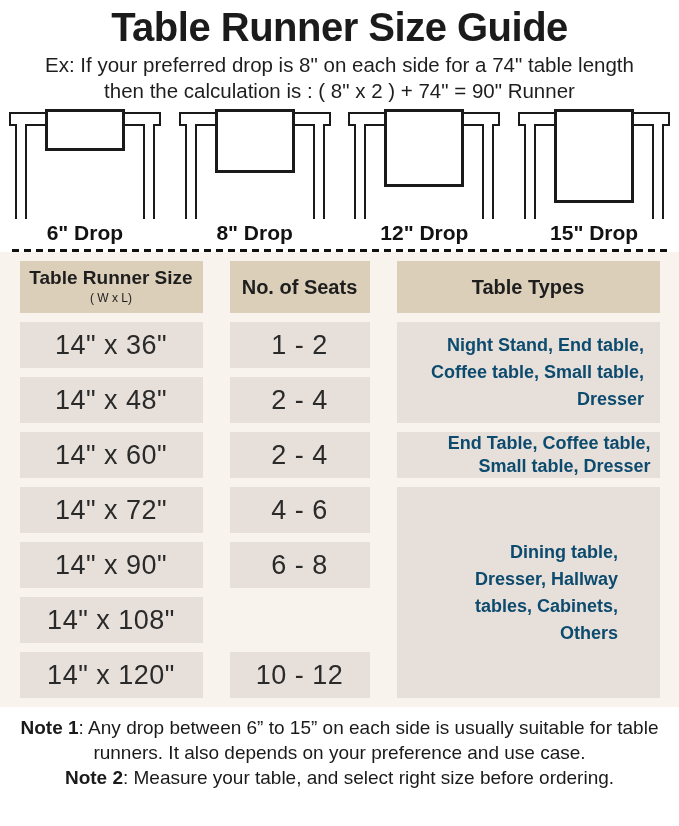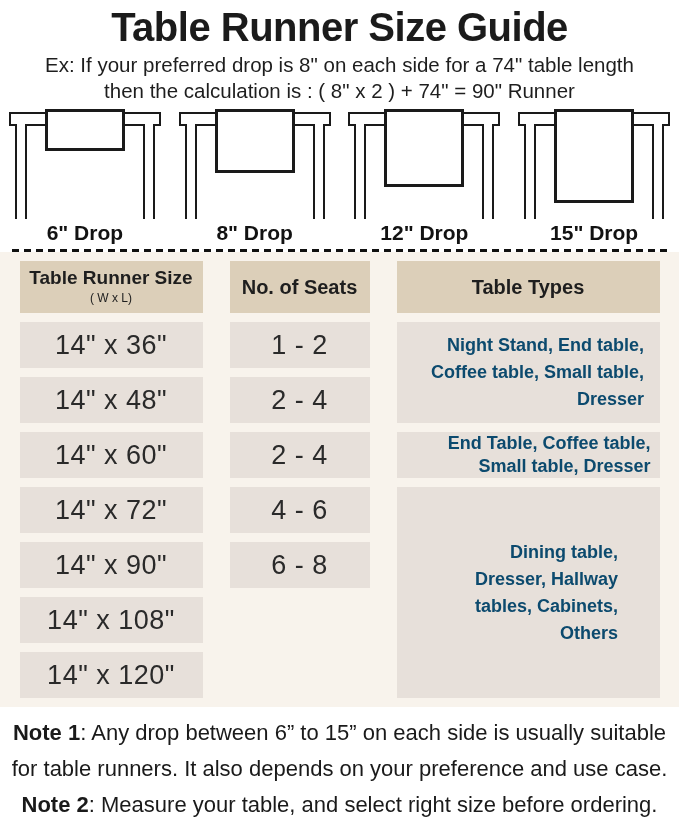--- a/index.html
+++ b/index.html
@@ -80,21 +80,21 @@
   .g3 span{max-width:180px;}
   .c1{grid-column:1;} .c2{grid-column:2;} .c3{grid-column:3;}
   .r1{grid-row:2;} .r2{grid-row:3;} .r3{grid-row:4;} .r4{grid-row:5;}
   .r5{grid-row:6;} .r6{grid-row:7;} .r7{grid-row:8;}
   .rh{grid-row:1;}
   .span12{grid-row:2 / span 2;}
   .span47{grid-row:5 / span 4;}
 
   
   .notes{padding:8px 6px 0 6px;text-align:center;}
-  .notes p{margin:0 auto;max-width:665px;font-size:22px;line-height:36px;font-weight:400;color:#1a1a1a;}
+  .notes p{margin:0 auto;max-width:665px;font-size:19px;line-height:25px;font-weight:400;color:#1a1a1a;}
   .notes b{font-weight:700;}
 </style>
 </head>
 <body>
 
 <div class="page">
 
   <div class="hdr">
     <h1>Table Runner Size Guide</h1>
     <p class="ex">Ex: If your preferred drop is 8" on each side for a 74" table length</p>
@@ -189,20 +189,23 @@
         </div>
       <div class="cell dcell c2 r3">
           <span class="val">2 - 4</span>
         </div>
       <div class="cell dcell c2 r4">
           <span class="val">4 - 6</span>
         </div>
       <div class="cell dcell c2 r5">
           <span class="val">6 - 8</span>
         </div>
+      <div class="cell dcell c2 r7">
+          <span class="val">10 - 12</span>
+        </div>
 
       <div class="cell dcell types g1 c3 span12">
         <span>Night Stand, End table, Coffee table, Small table, Dresser</span>
       </div>
       <div class="cell dcell types g2 c3 r3">
         <span>End Table, Coffee table, Small table, Dresser</span>
       </div>
       <div class="cell dcell types g3 c3 span47">
         <span>Dining table, Dresser, Hallway tables, Cabinets, Others</span>
       </div>

